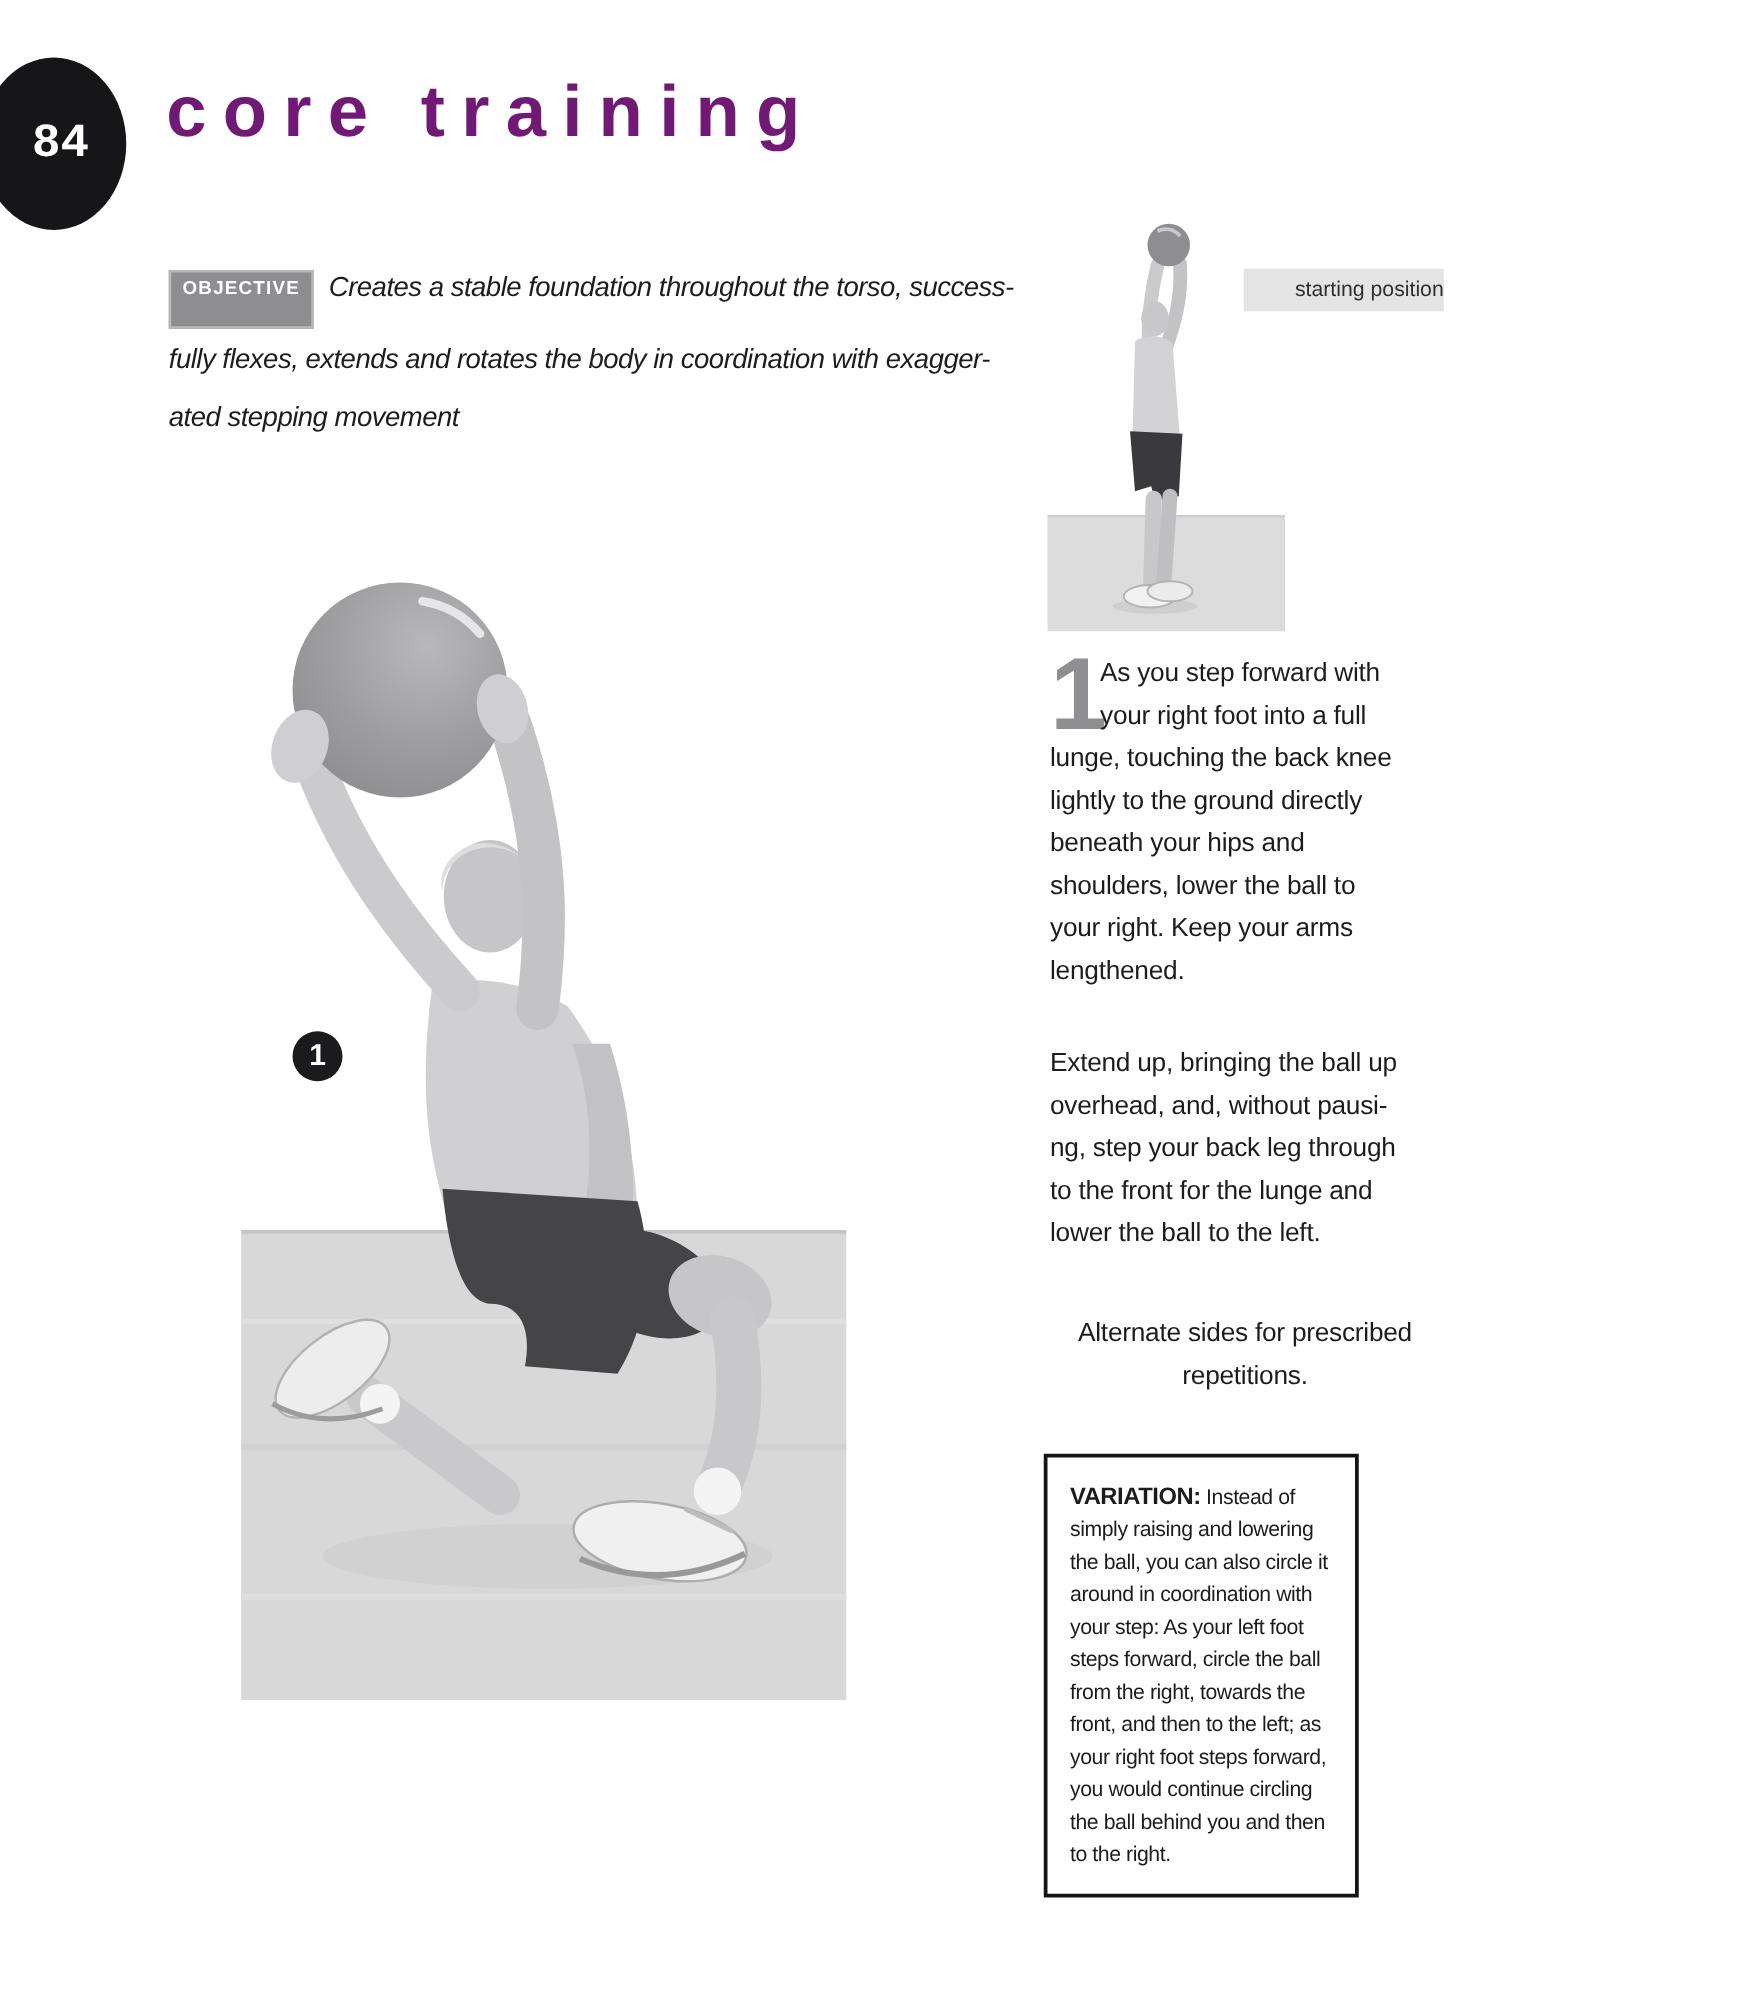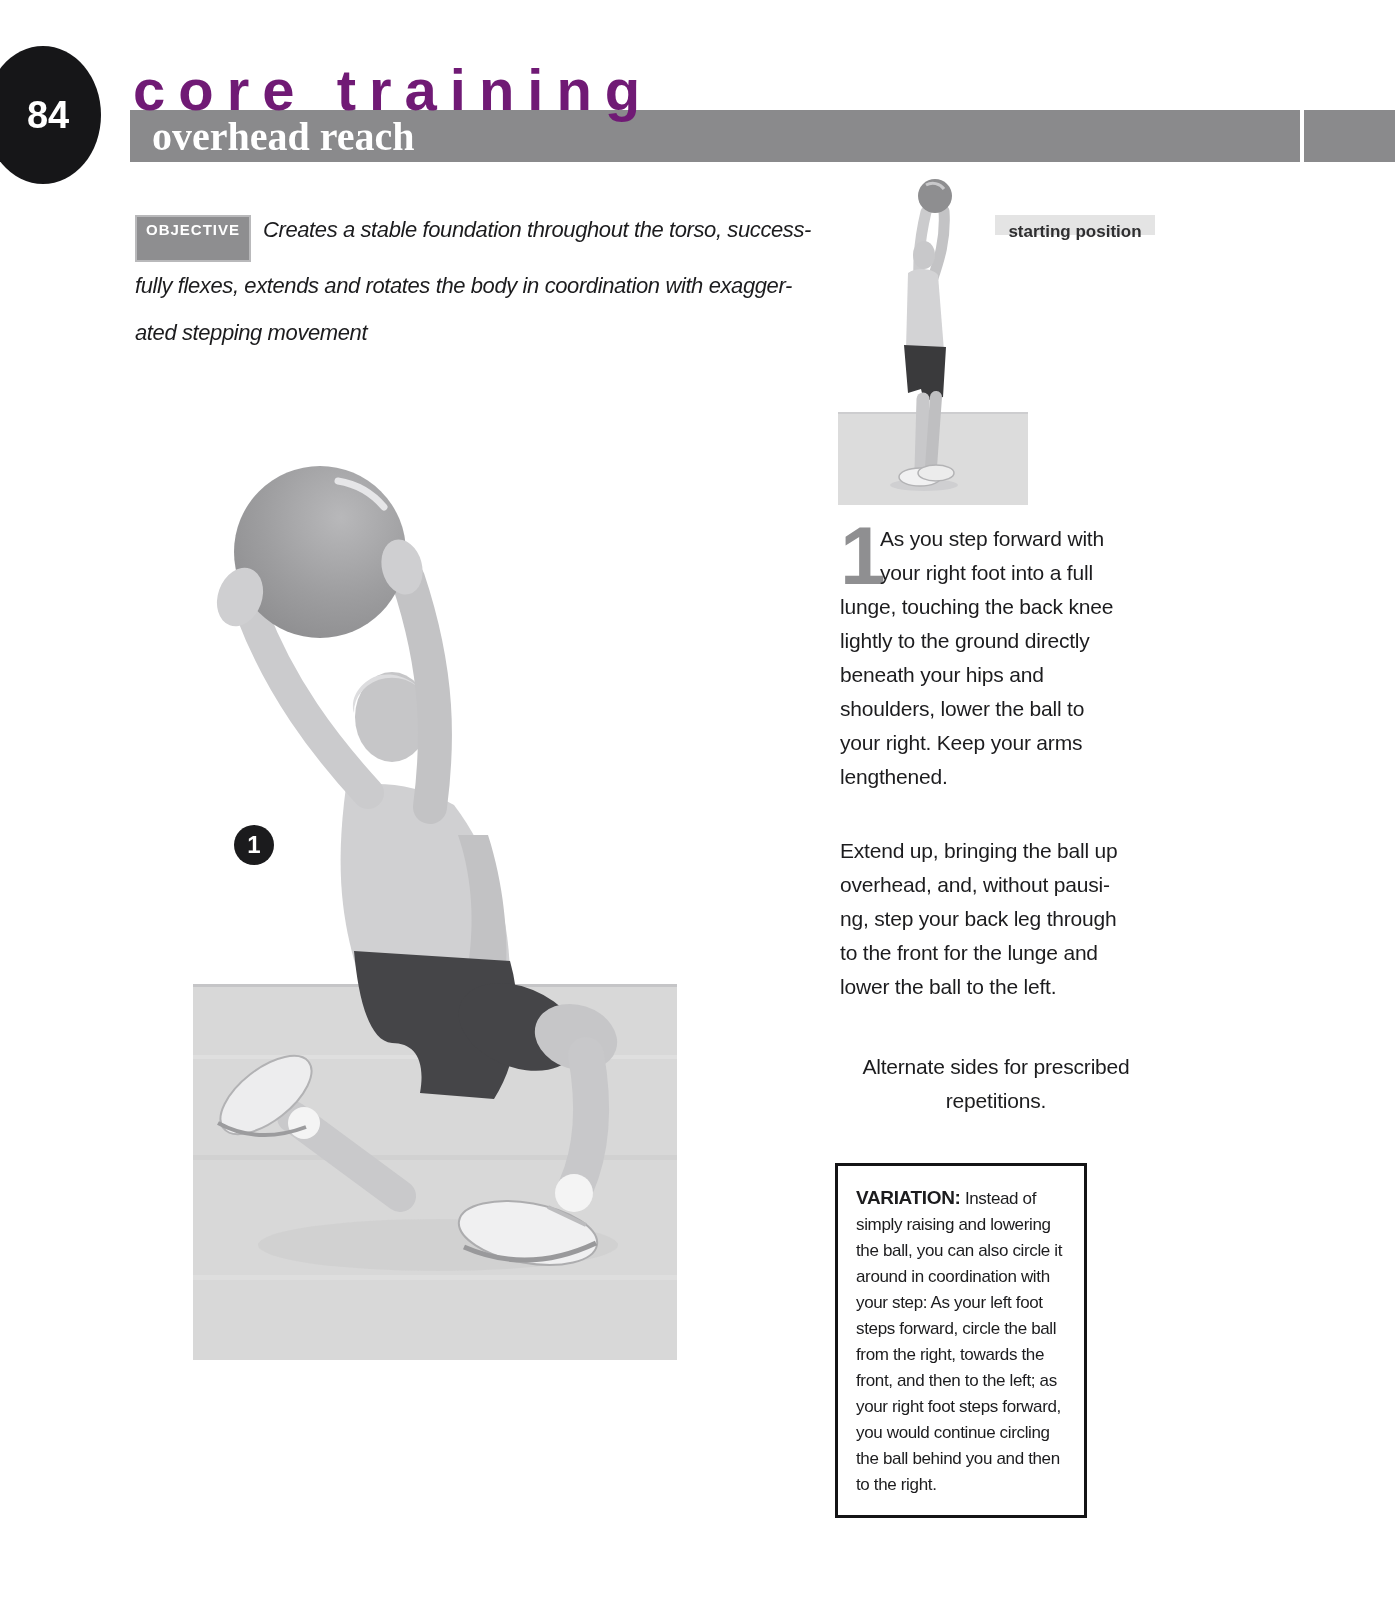--- a/index.html
+++ b/index.html
@@ -13,21 +13,21 @@
   }
   
   .page-circle{
     position:absolute;left:-15px;top:46px;
     width:116px;height:138px;border-radius:50%;
     background:#161618;
   }
   .page-circle .num{
     position:absolute;left:50%;top:50%;
     transform:translate(-38%,-50%);
-    font-family:Liberation Sans, sans-serif;
+    font-family:Liberation Mono, monospace;
     font-weight:bold;font-size:38px;color:#ffffff;
   }
   .section-title{
     position:absolute;left:133px;top:56px;
     font-size:58px;font-weight:bold;
     letter-spacing:13px;color:#701a75;
     white-space:nowrap;z-index:3;
   }
   .header-bar{
     position:absolute;left:130px;top:110px;
@@ -66,23 +66,23 @@
   .start-photo{position:absolute;left:820px;top:167px;width:210px;height:345px;}
   .photo-badge{
     position:absolute;left:234px;top:825px;
     width:40px;height:40px;border-radius:50%;
     background:#1b1b1d;color:#ffffff;
     font-weight:bold;font-size:24px;line-height:40px;text-align:center;
     z-index:4;
   }
   .start-label{
     position:absolute;left:995px;top:215px;
-    width:160px;height:20px;background:#e4e4e4;
-    color:#2f2f31;font-weight:bold;font-size:17px;line-height:34px;
-    text-align:center;
+    width:160px;height:34px;background:#e4e4e4;
+    color:#2f2f31;font-weight:normal;font-size:17px;line-height:34px;
+    text-align:right;
   }
   
   .right-col{position:absolute;left:840px;top:522px;width:312px;}
   .step-para,.flow-para{
     font-size:21px;line-height:34px;letter-spacing:-0.2px;white-space:normal;
   }
   .step-text,.flow-text{white-space:pre;}
   .drop-cap{
     float:left;width:40px;
     font-size:82px;line-height:68px;font-weight:bold;
@@ -104,24 +104,20 @@
 </head>
 <body>
 
 <div class="page">
 
   <div class="page-circle">
     <span class="num">84</span>
   </div>
 
   <div class="section-title">core training</div>
-  <div class="header-bar">
-    <div class="exercise-title">overhead reach</div>
-    <div class="bar-gap"></div>
-  </div>
 
   <div class="left-col">
     <p style="margin:0">
       <span class="objective-badge">OBJECTIVE</span><em class="objective-text">Creates a stable foundation throughout the torso, success-
 fully flexes, extends and rotates the body in coordination with exagger-
 ated stepping movement</em>
     </p>
   </div>
 
   <svg class="start-photo" viewBox="0 0 210 345">

